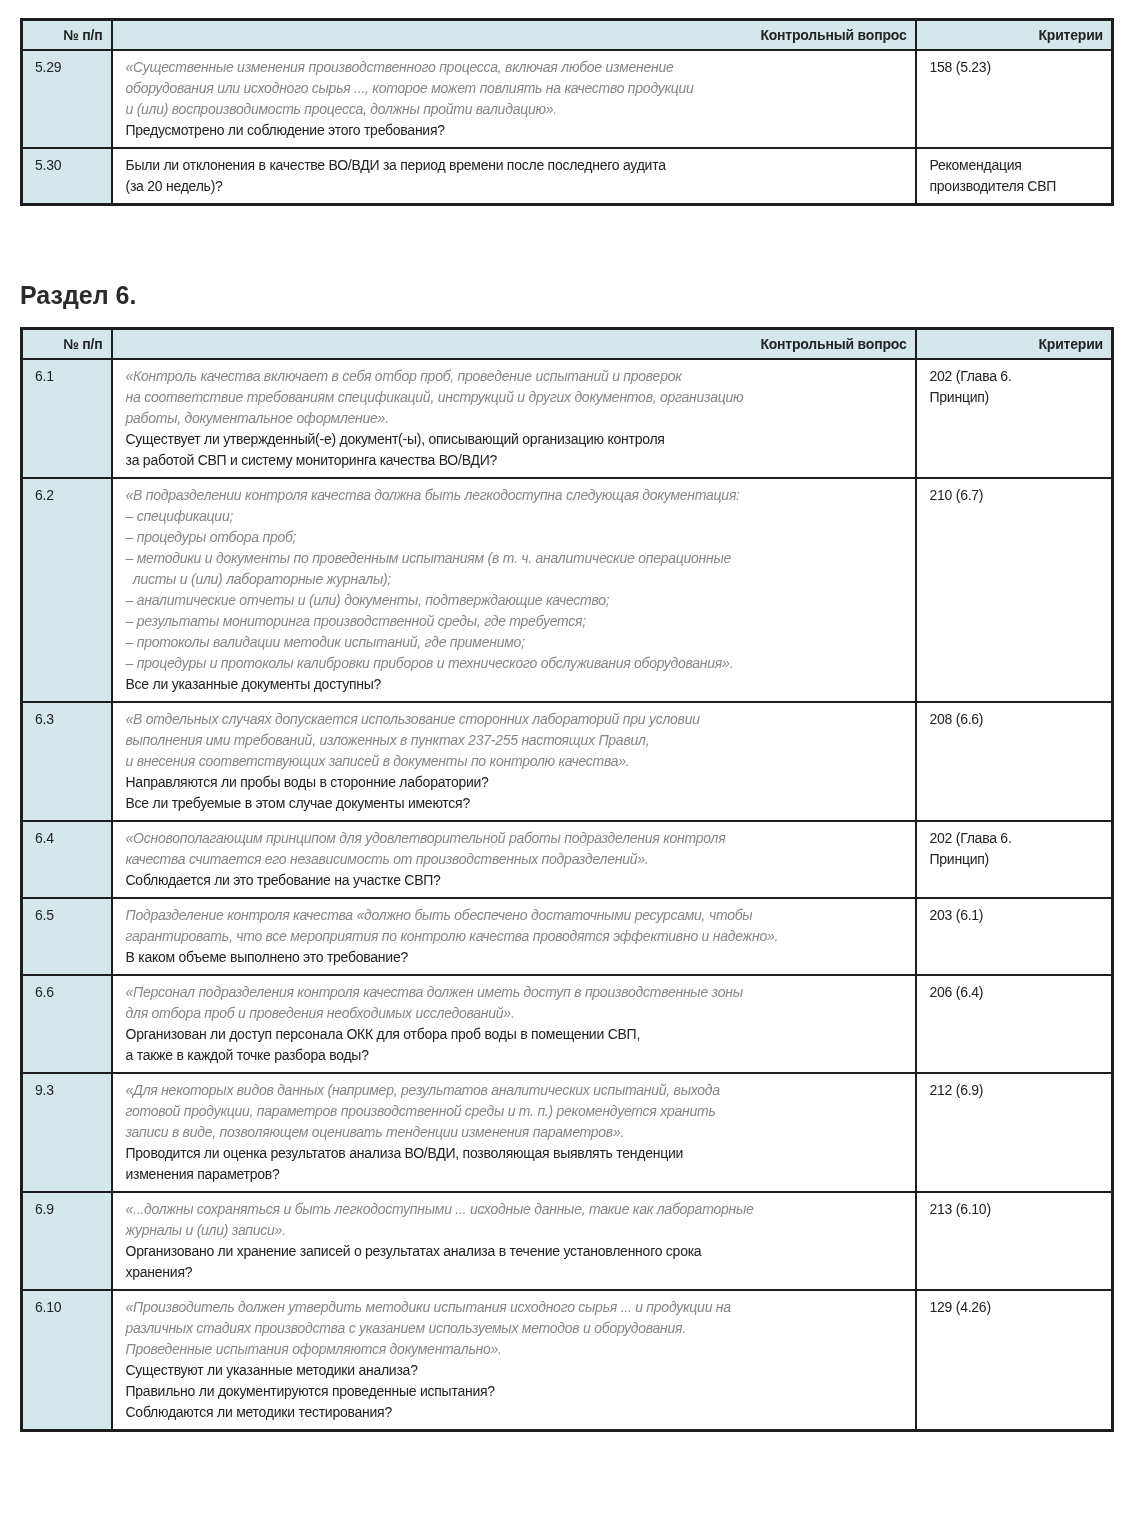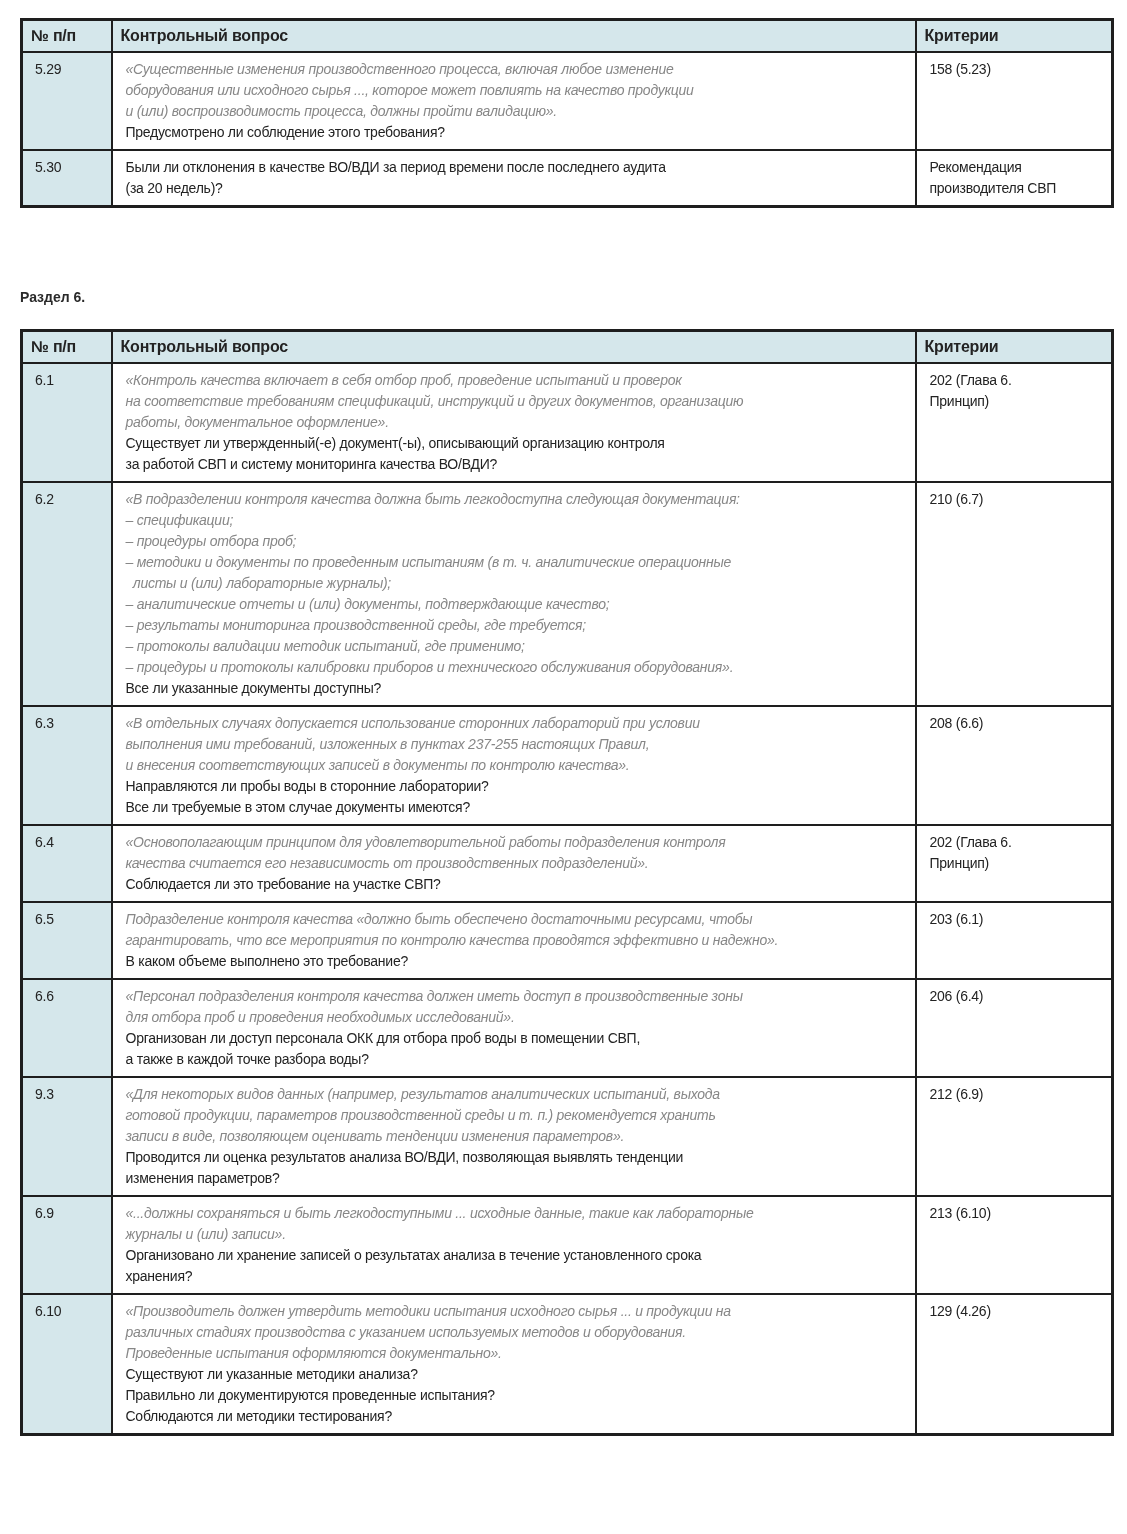--- a/index.html
+++ b/index.html
@@ -19,41 +19,41 @@
   .page{padding:18px 16px 0 20px;}
   table.qtable{
     border-collapse:collapse;
     table-layout:fixed;
     width:1091px;
     border:3px solid var(--border);
   }
   .qtable th,.qtable td{border:2px solid var(--border);}
   .qtable th{
     background:var(--header-bg);
-    font-size:16px;
+    font-size:14px;
     font-weight:bold;
-    text-align:left;
+    text-align:right;
     padding:6px 8px;
     letter-spacing:-0.2px;
   }
   .qtable td{
     vertical-align:top;
     font-size:14px;
     line-height:21px;
     padding:6px 10px 6px 13px;
     letter-spacing:-0.25px;
   }
   .qtable td.num{background:var(--header-bg);padding-left:12px;}
   .qtable td.cr{white-space:pre-line;}
   .qtable p{margin:0;white-space:pre-line;}
   .qtable p.quote{color:var(--quote);font-style:italic;}
   .col-num{width:90px;}
   .col-q{width:804px;}
   .col-cr{width:197px;}
-  .section-heading{margin-top:76px;font-size:14px;line-height:27px;color:#2a2a2a;}
+  .section-heading{margin-top:76px;font-size:25px;line-height:27px;color:#2a2a2a;}
   .section-heading .label{font-weight:bold;}
   #table-6{margin-top:18px;}
 </style>
 </head>
 <body>
 
 <div class="page">
 
   <table class="qtable" id="table-5">
     <colgroup>

